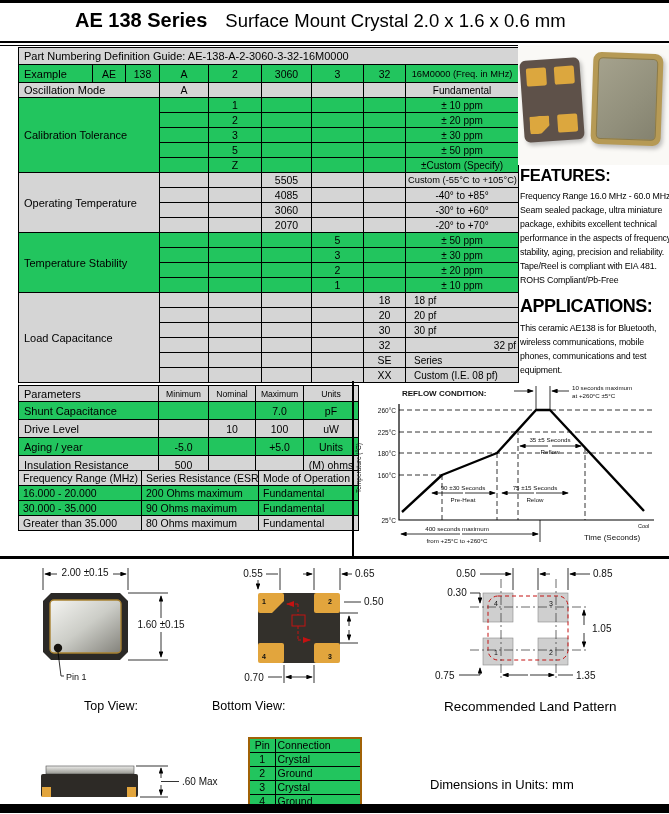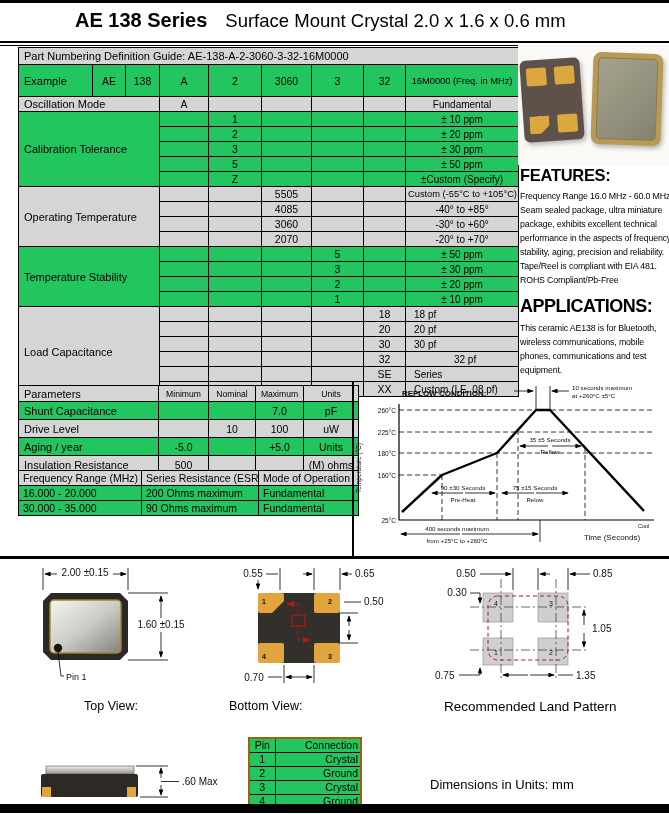--- a/index.html
+++ b/index.html
@@ -20,21 +20,21 @@
   .param{left:18px;top:385px;width:340px;border:1.5px solid #000;}
   .param tr{height:18px;}
   .param .al{text-align:left;padding-left:5px;font-size:11px;}
   .param .hh{font-size:8.6px;}
   .esr{left:18px;top:470px;width:340px;border:1.5px solid #000;}
   .esr tr{height:15px;}
   .esr td{text-align:left;padding-left:4px;font-size:10.5px;}
   .pins{left:248px;top:737px;width:112px;border:2px solid #a16207;}
   .pins tr{height:14px;}
   .pins td{font-size:10.5px;}
-  .pins .cl{text-align:right;}
+  .pins .cl{text-align:left;}
   
   .title{position:absolute;left:75px;top:9px;white-space:nowrap;}
   .title .b1{font-size:20px;font-weight:bold;}
   .title .b2{font-size:18.5px;margin-left:18px;}
   
   .feat{position:absolute;left:520px;top:166px;width:174px;}
   .feat h2{margin:0 0 4px 0;font-size:16.5px;letter-spacing:-0.3px;}
   .feat .ln{font-size:8.8px;letter-spacing:-0.15px;line-height:14px;white-space:nowrap;}
   .apps{position:absolute;left:520px;top:296px;width:148px;}
   .apps h2{margin:0 0 4px 0;font-size:18px;letter-spacing:-0.5px;}
@@ -84,21 +84,21 @@
         <col style="width:53px">
         <col style="width:50px">
         <col style="width:52px">
         <col style="width:42px">
         <col style="width:113px">
       </colgroup>
     <tbody>
         <tr class="g" style="height:17px">
           <td colspan="9" class="al">Part Numbering Definition Guide:  AE-138-A-2-3060-3-32-16M0000</td>
         </tr>
-    <tr style="height:32px">
+    <tr style="height:18px">
       <td class="al">Example</td>
       <td>AE</td>
       <td>138</td>
       <td>A</td>
       <td>2</td>
       <td>3060</td>
       <td>3</td>
       <td>32</td>
       <td class="freq">16M0000 (Freq. in MHz)</td>
     </tr>
@@ -242,21 +242,21 @@
           <td></td>
           <td>30</td>
           <td class="desc" style="text-align:left;padding-left:8px;">30 pf</td>
         </tr>
     <tr class="g">
           <td></td>
           <td></td>
           <td></td>
           <td></td>
           <td>32</td>
-          <td class="desc" style="text-align:center;padding-left:8px;">32 pf</td>
+          <td class="desc" style="text-align:right;padding-left:8px;">32 pf</td>
         </tr>
     <tr class="g">
           <td></td>
           <td></td>
           <td></td>
           <td></td>
           <td>SE</td>
           <td class="desc" style="text-align:left;padding-left:8px;">Series</td>
         </tr>
     <tr class="g">
@@ -362,20 +362,25 @@
     <tr>
           <td>16.000 - 20.000</td>
           <td>200 Ohms maximum</td>
           <td>Fundamental</td>
         </tr>
     <tr>
           <td>30.000 - 35.000</td>
           <td>90 Ohms maximum</td>
           <td>Fundamental</td>
         </tr>
+    <tr class="g">
+          <td>Greater than 35.000</td>
+          <td>80 Ohms maximum</td>
+          <td>Fundamental</td>
+        </tr>
   </tbody>
     </table>
 
   <div class="vline" style="left:352px;top:381px;width:2px;height:175px;"></div>
   <div class="hline" style="left:0;top:556px;width:669px;height:3px;"></div>
 
   <svg class="abs" style="left:352px;top:380px;" width="317" height="176" viewBox="0 0 317 176">
     <defs>
       <marker id="ar" markerWidth="8" markerHeight="6" refX="7" refY="3" orient="auto">
           <path d="M0,0L8,3L0,6Z" fill="#000"></path>
@@ -531,21 +536,21 @@
     </g>
     <g>
       <line class="thin" x1="56" y1="102" x2="56" y2="120"></line>
       <line class="thin" x1="86" y1="102" x2="86" y2="120"></line>
       <line class="thin" x1="71" y1="114" x2="58" y2="114" marker-end="url(#ab)"></line>
       <line class="thin" x1="71" y1="114" x2="84" y2="114" marker-end="url(#ab)"></line>
       <line class="thin" x1="40" y1="114" x2="54" y2="114"></line>
       <text class="d10" x="26" y="118" text-anchor="middle">0.70</text>
     </g>
   </svg>
-  <div class="cap" style="left:229px;top:699px;">Bottom View:</div>
+  <div class="cap" style="left:212px;top:699px;">Bottom View:</div>
 
   <svg class="abs" style="left:432px;top:563px;" width="237" height="140" viewBox="0 0 237 140">
     <defs>
       <marker id="al2" markerWidth="8" markerHeight="6" refX="7" refY="3" orient="auto">
           <path d="M0,0L8,3L0,6Z" fill="#000"></path>
         </marker>
     </defs>
     <g>
       <rect x="51" y="30" width="30" height="29" fill="#cfcfcf" stroke="#8a8a8a" stroke-width="0.6"></rect>
       <rect x="106" y="30" width="30" height="29" fill="#cfcfcf" stroke="#8a8a8a" stroke-width="0.6"></rect>

